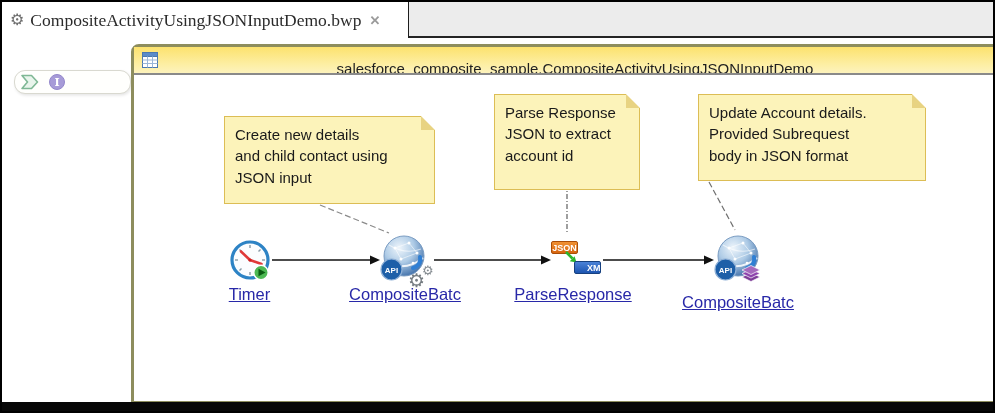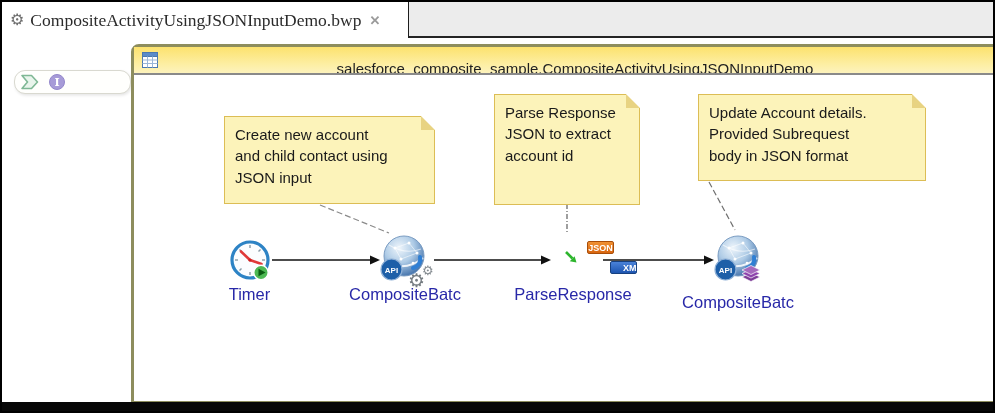--- a/index.html
+++ b/index.html
@@ -35,33 +35,33 @@
   .header-icon{position:absolute;left:8px;top:4px;}
 
   .bottom-bar{position:absolute;left:0;right:0;bottom:0;height:9px;background:#070707;}
 
   
   .note{position:absolute;background:#fcf3ba;border:1px solid #dcbd55;box-sizing:border-box;
        font-size:15px;color:#1a1a1a;line-height:1.42;padding:7px 6px 0 10px;white-space:pre-line;z-index:3;}
   .note::before{content:"";position:absolute;top:-1px;right:-1px;width:0;height:0;border-style:solid;
        border-width:0 14px 14px 0;border-color:#fff #fff #e8d382 #e8d382;}
   #note1{left:222px;top:114px;width:211px;height:88px;}
-  #note2{left:492px;top:92px;width:146px;height:111px;}
+  #note2{left:492px;top:92px;width:146px;height:96px;}
   #note3{left:696px;top:92px;width:228px;height:87px;}
 
   
   .node-icon{position:absolute;z-index:4;text-align:right;}
-  .node-label{position:absolute;z-index:4;font-size:16.5px;color:#2828a8;text-align:center;white-space:nowrap;}
+  .node-label{position:absolute;z-index:4;font-size:16.5px;color:#2828a8;text-align:center;white-space:nowrap;text-decoration:underline;}
   #lbl-timer{left:200px;top:283px;width:95px;}
   #lbl-dep{left:341px;top:283px;width:124px;}
   #lbl-parse{left:509px;top:283px;width:124px;}
   #lbl-batc{left:674px;top:283px;width:124px;margin-top:8px;}
 
   .badge{position:absolute;z-index:4;width:27px;height:13px;border-radius:2px;color:#fff;
-       font-size:9px;font-weight:bold;text-align:center;line-height:13px;box-sizing:border-box;margin-left:36px;}
+       font-size:9px;font-weight:bold;text-align:center;line-height:13px;box-sizing:border-box;}
   .badge-json{left:549px;top:239px;background:linear-gradient(#f09133,#d8650f);border:1px solid #a94d08;}
   .badge-xml{left:572px;top:259px;background:linear-gradient(#4a82d8,#1d55b0);border:1px solid #16407f;padding-left:12px;}
 
   .overlay{position:absolute;left:0;top:0;z-index:2;pointer-events:none;}
 </style>
 </head>
 <body>
 
 <div id="screen">
 
@@ -109,21 +109,21 @@
     <line x1="707" y1="180" x2="733" y2="228" stroke="#6f6f6f" stroke-width="1.2" stroke-dasharray="6 3"></line>
 
     <line x1="270" y1="258" x2="369" y2="258" stroke="#111" stroke-width="1.6"></line>
     <polygon points="378,258 368,253.5 368,262.5" fill="#111"></polygon>
     <line x1="432" y1="258" x2="540" y2="258" stroke="#111" stroke-width="1.6"></line>
     <polygon points="549,258 539,253.5 539,262.5" fill="#111"></polygon>
     <line x1="601" y1="258" x2="703" y2="258" stroke="#111" stroke-width="1.6"></line>
     <polygon points="712,258 702,253.5 702,262.5" fill="#111"></polygon>
   </svg>
 
-  <div class="note" id="note1">Create new account
+  <div class="note" id="note1">Create new details
 and child contact using
 JSON input</div>
   <div class="note" id="note2">Parse Response
 JSON to extract
 account id</div>
   <div class="note" id="note3">Update Account details.
 Provided Subrequest
 body in JSON format</div>
 
   <div class="node-icon" style="left:225px;top:236px;">

